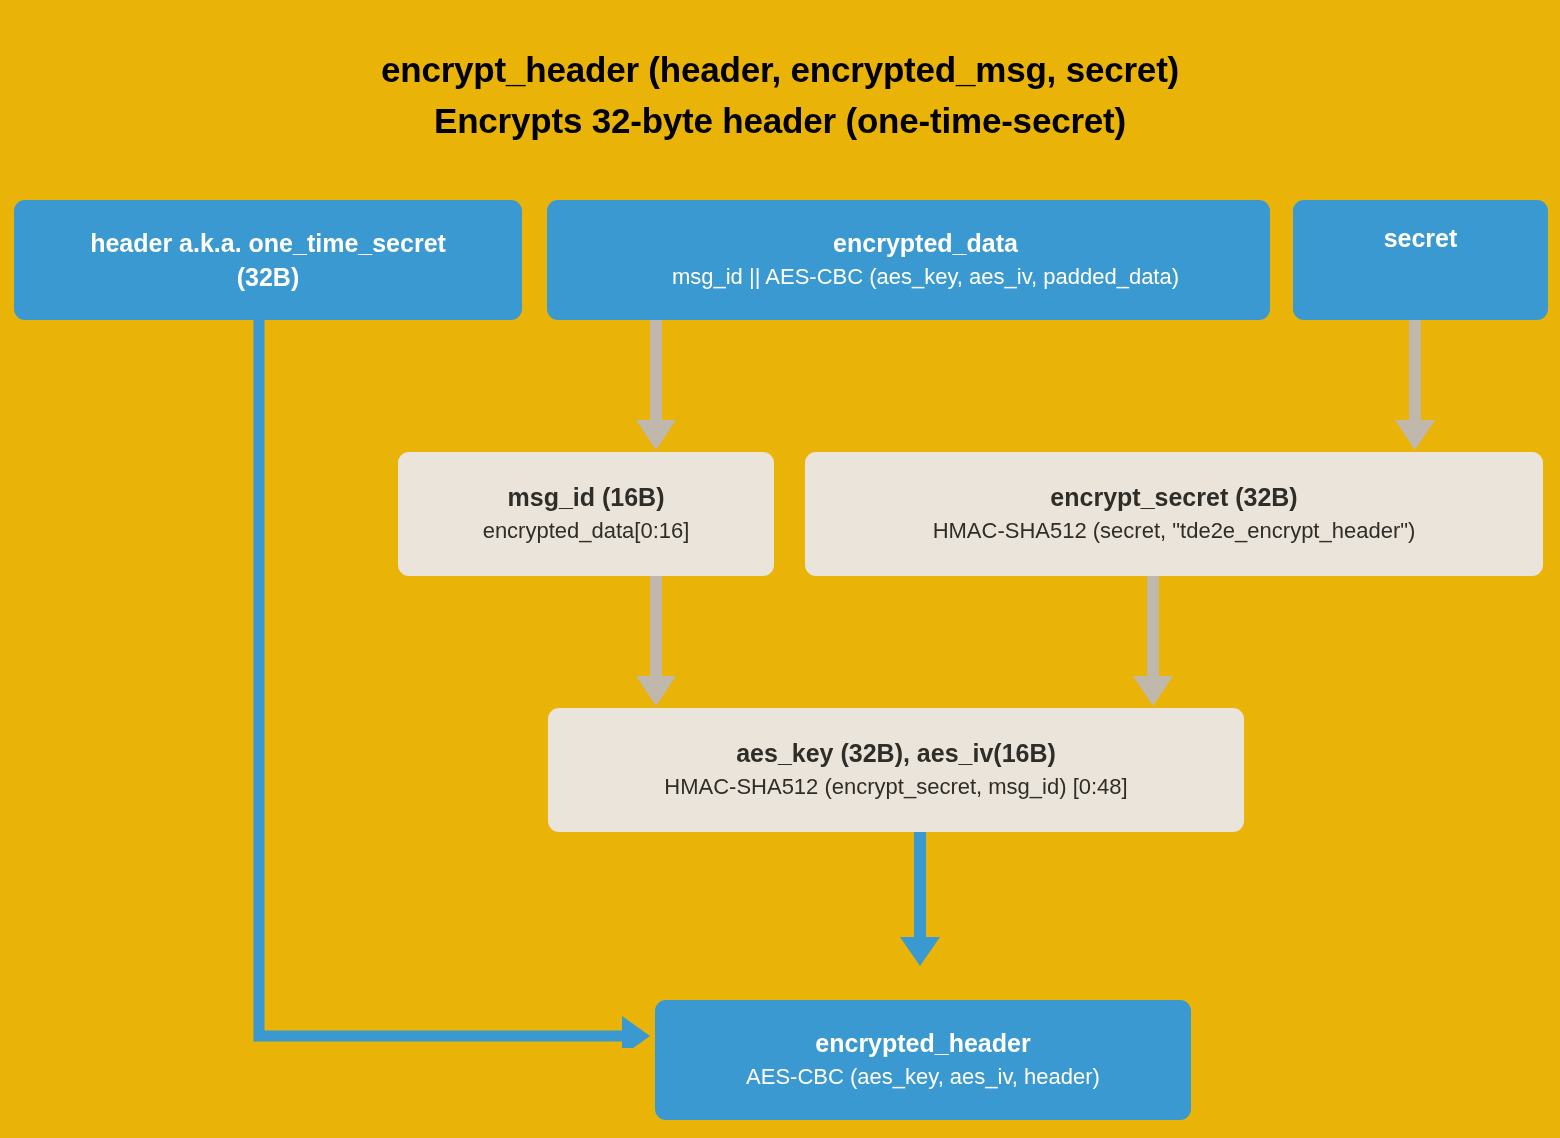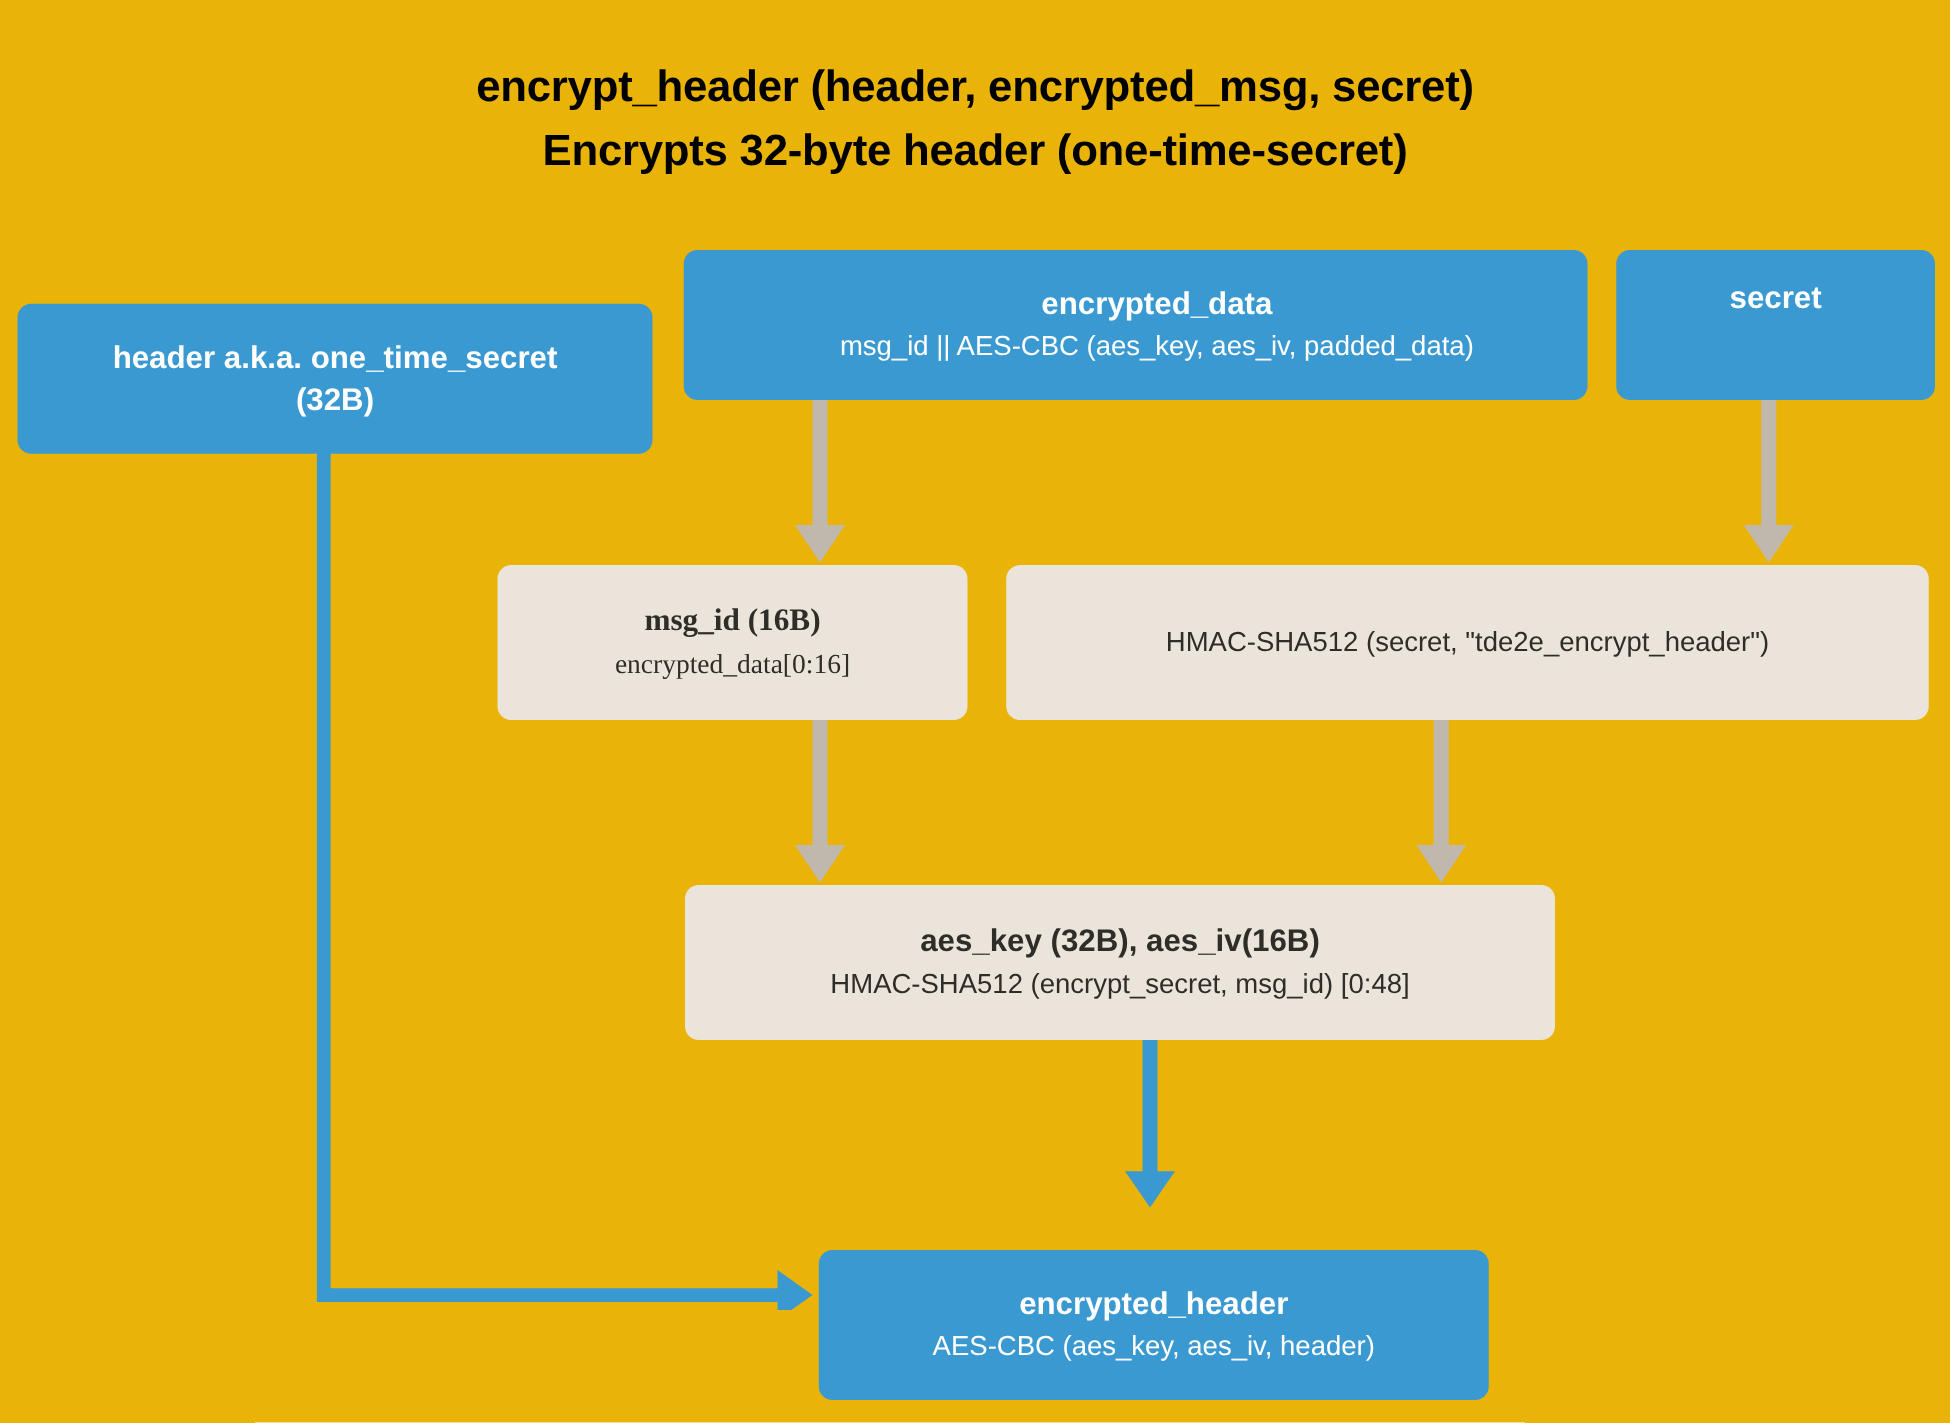--- a/index.html
+++ b/index.html
@@ -120,40 +120,41 @@
     </svg>
   </div>
 
   <div class="arrow" style="left:250px; top:318px; width:410px; height:730px;">
     <svg width="410" height="730" viewBox="0 0 410 730" aria-hidden="true">
       <path d="M 9 0 L 9 718 L 378 718" fill="none" stroke="#3a99d0" stroke-width="11"></path>
       <polygon points="372,698 400,718 372,738" fill="#3a99d0"></polygon>
     </svg>
   </div>
 
-  <div class="node blue" style="left:14px; top:200px; width:508px; height:120px;margin-top:43px;">
+  <div class="node blue" style="left:14px; top:200px; width:508px; height:120px;">
     <span class="node-title">header a.k.a. one_time_secret
 (32B)</span>
   </div>
 
   <div class="node blue" style="left:547px; top:200px; width:723px; height:120px;padding-left:48px;">
     <span class="node-title">encrypted_data</span>
     <span class="node-sub">msg_id || AES-CBC (aes_key, aes_iv, padded_data)</span>
   </div>
 
   <div class="node blue" style="left:1293px; top:200px; width:255px; height:120px; justify-content:flex-start; padding-top:21px;">
     <span class="node-title">secret</span>
   </div>
 
-  <div class="node beige" style="left:398px; top:452px; width:376px; height:124px;font-family:Liberation Serif, serif;">
+  <div class="node beige" style="left:398px; top:452px; width:376px; height:124px;">
     <span class="node-title">msg_id (16B)</span>
     <span class="node-sub">encrypted_data[0:16]</span>
   </div>
 
   <div class="node beige" style="left:805px; top:452px; width:738px; height:124px;">
+    <span class="node-title">encrypt_secret (32B)</span>
     <span class="node-sub">HMAC-SHA512 (secret, "tde2e_encrypt_header")</span>
   </div>
 
   <div class="node beige" style="left:548px; top:708px; width:696px; height:124px;">
     <span class="node-title">aes_key (32B), aes_iv(16B)</span>
     <span class="node-sub">HMAC-SHA512 (encrypt_secret, msg_id) [0:48]</span>
   </div>
 
   <div class="node blue" style="left:655px; top:1000px; width:536px; height:120px;">
     <span class="node-title">encrypted_header</span>

